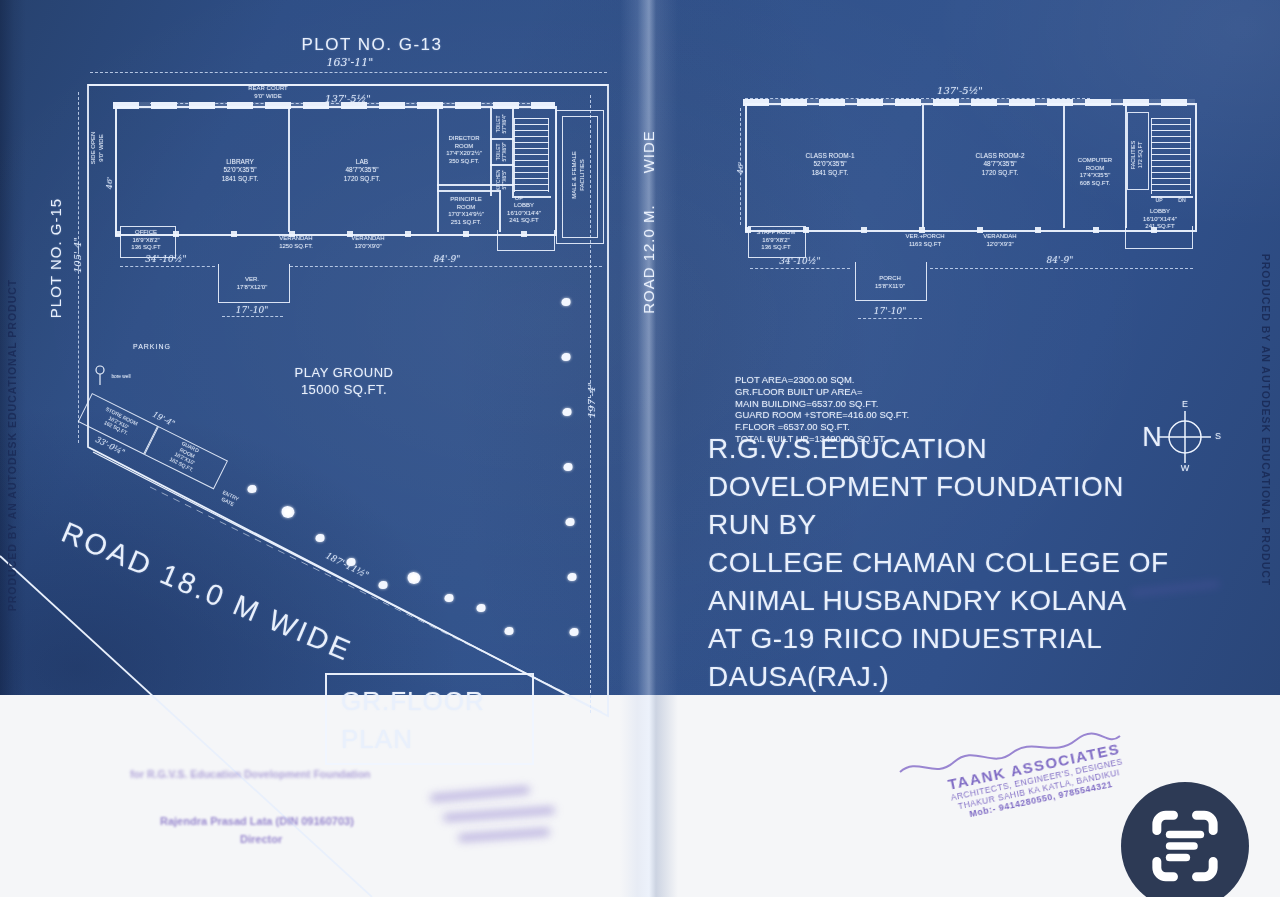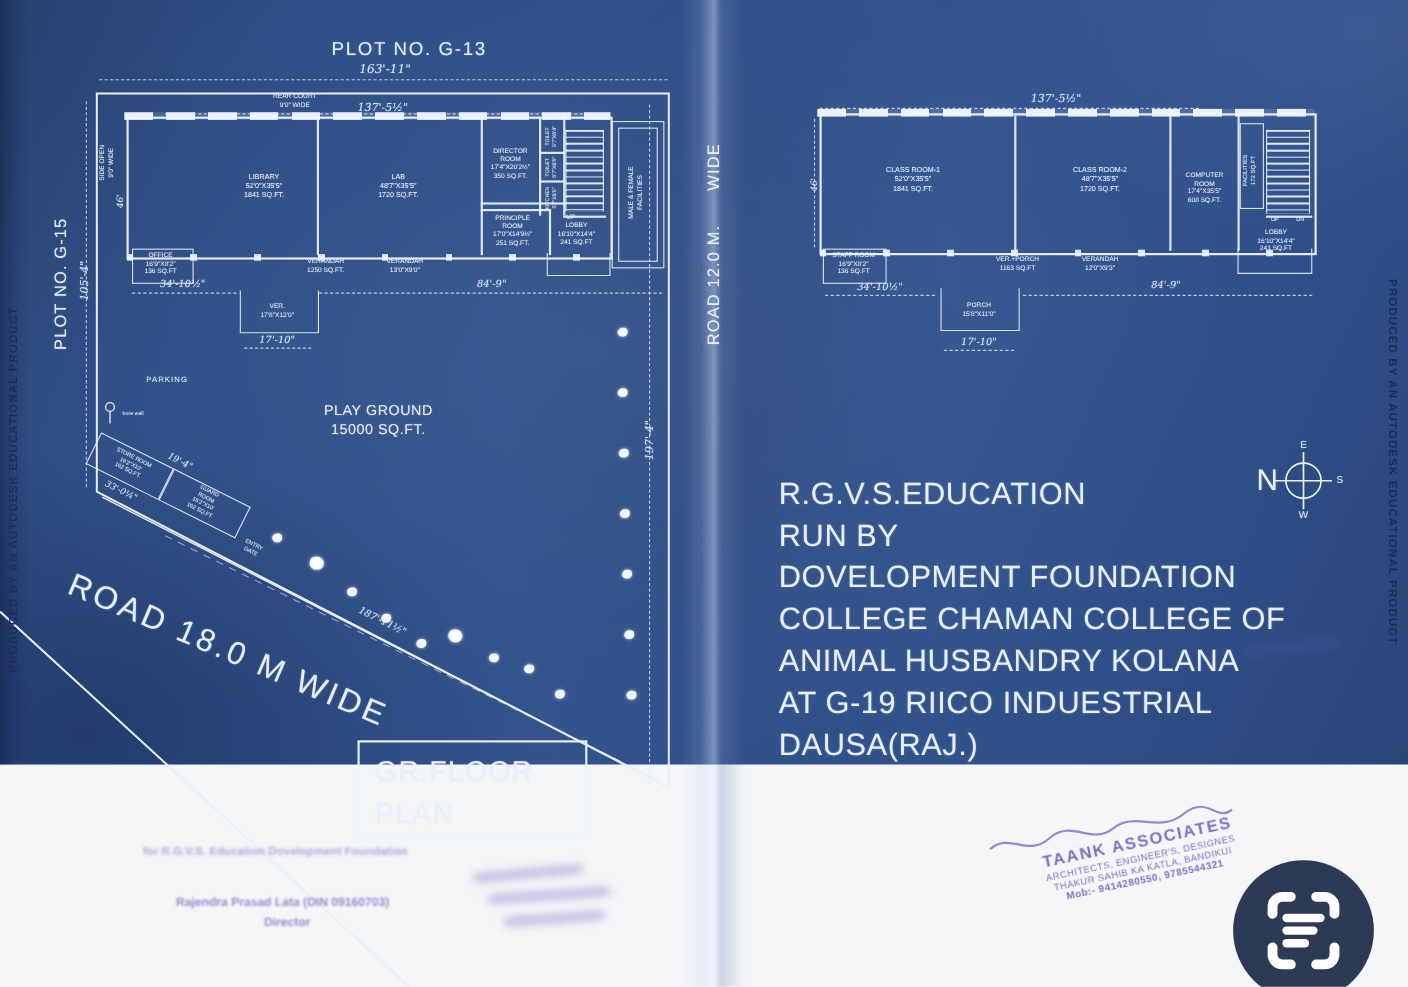--- a/index.html
+++ b/index.html
@@ -255,30 +255,38 @@
 15'8"X11'0"</div>
 
   <div class="dline" style="left:750px;top:268px;width:100px;"></div>
   <div class="lbl dim" style="left:800px;top:262px;font-size:9px;">34'-10½"</div>
   <div class="dline" style="left:930px;top:268px;width:263px;"></div>
   <div class="lbl dim" style="left:1060px;top:261px;font-size:9px;">84'-9"</div>
   <div class="dline" style="left:858px;top:318px;width:64px;"></div>
   <div class="lbl dim" style="left:890px;top:312px;font-size:9px;">17'-10"</div>
 
 
+  <div class="lbl la" style="left:735px;top:374px;font-size:9.5px;line-height:11.8px;white-space:nowrap;">
+    <div>PLOT AREA=2300.00 SQM.</div>
+    <div>GR.FLOOR BUILT UP AREA=</div>
+    <div> MAIN BUILDING=6537.00 SQ.FT.</div>
+    <div>GUARD ROOM +STORE=416.00 SQ.FT.</div>
+    <div>F.FLOOR =6537.00 SQ.FT.</div>
+    <div>TOTAL BUILT UP=13490.00 SQ.FT.</div>
+  </div>
 
   <div class="lbl" style="left:1152px;top:437px;font-size:27px;">N</div>
   <div class="lbl" style="left:1185px;top:405px;font-size:9px;">E</div>
   <div class="lbl" style="left:1218px;top:437px;font-size:9px;">S</div>
   <div class="lbl" style="left:1185px;top:469px;font-size:9px;">W</div>
 
   <div class="lbl la" style="left:708px;top:430px;font-size:28px;line-height:38px;white-space:nowrap;letter-spacing:.5px;">
     <div>R.G.V.S.EDUCATION</div>
+    <div>DOVELOPMENT FOUNDATION</div>
     <div>RUN BY</div>
-    <div>DOVELOPMENT FOUNDATION</div>
     <div>COLLEGE CHAMAN COLLEGE OF</div>
     <div>ANIMAL HUSBANDRY KOLANA</div>
     <div>AT G-19 RIICO INDUESTRIAL</div>
     <div>DAUSA(RAJ.)</div>
   </div>
 
   <div class="stamp" style="left:130px;top:768px;font-size:10.5px;filter:blur(1.6px);opacity:.6;font-weight:bold;white-space:nowrap;">for R.G.V.S. Education Dovelopment Foundation</div>
   <div class="stamp" style="left:160px;top:815px;font-size:11px;filter:blur(.9px);opacity:.8;font-weight:bold;white-space:nowrap;">Rajendra Prasad Lata (DIN 09160703)</div>
   <div class="stamp" style="left:240px;top:833px;font-size:11px;filter:blur(.9px);opacity:.8;font-weight:bold;">Director</div>
 

